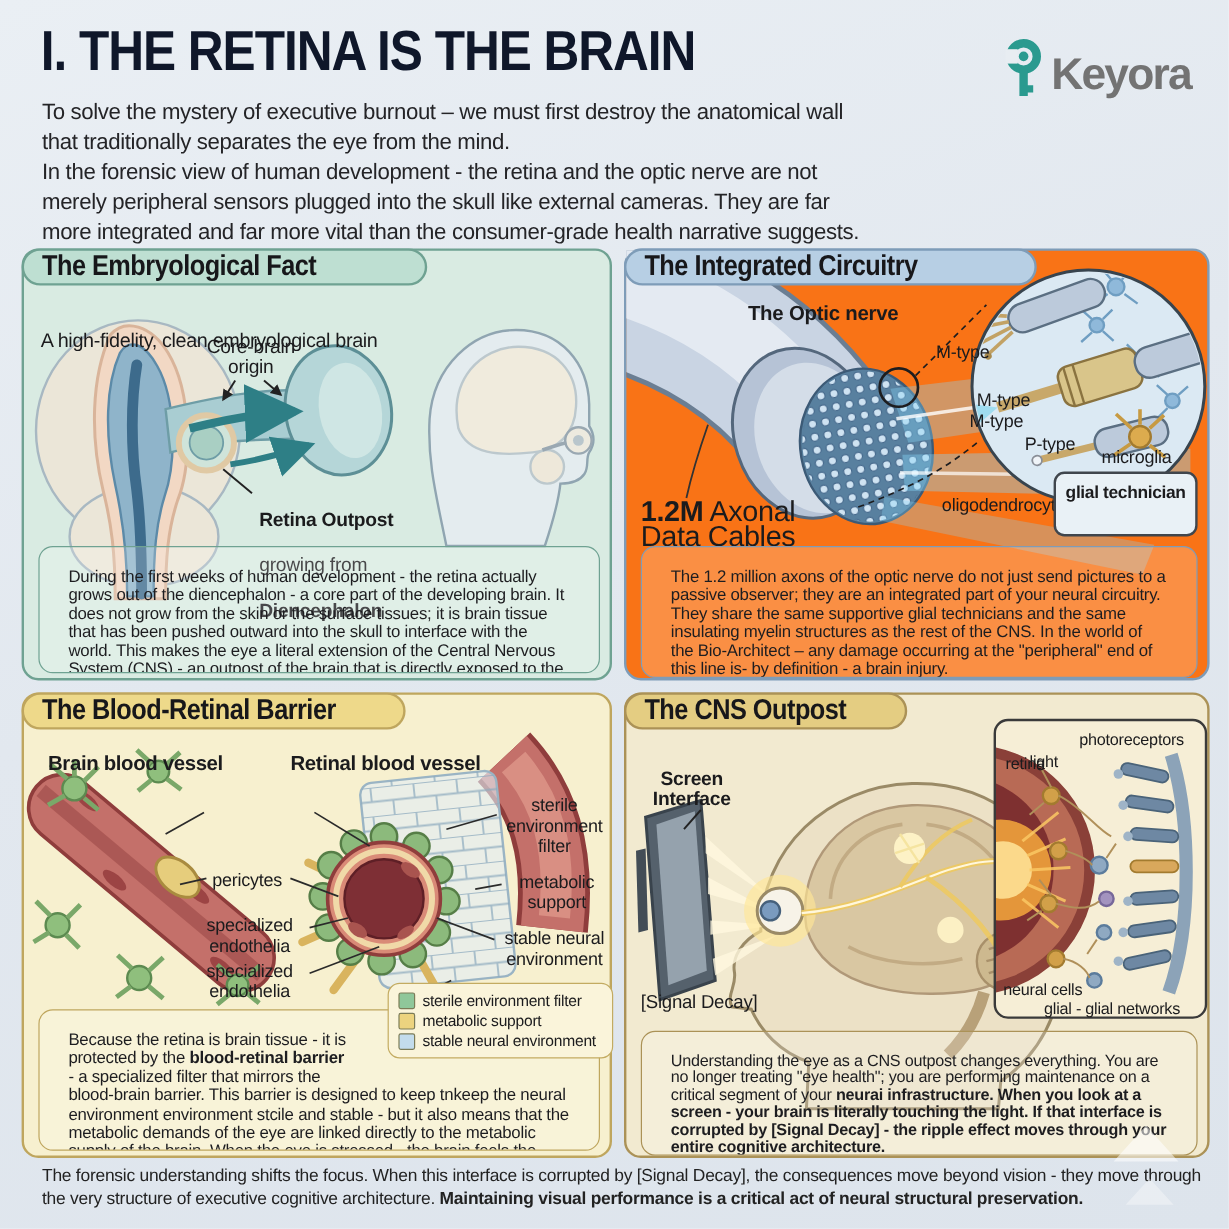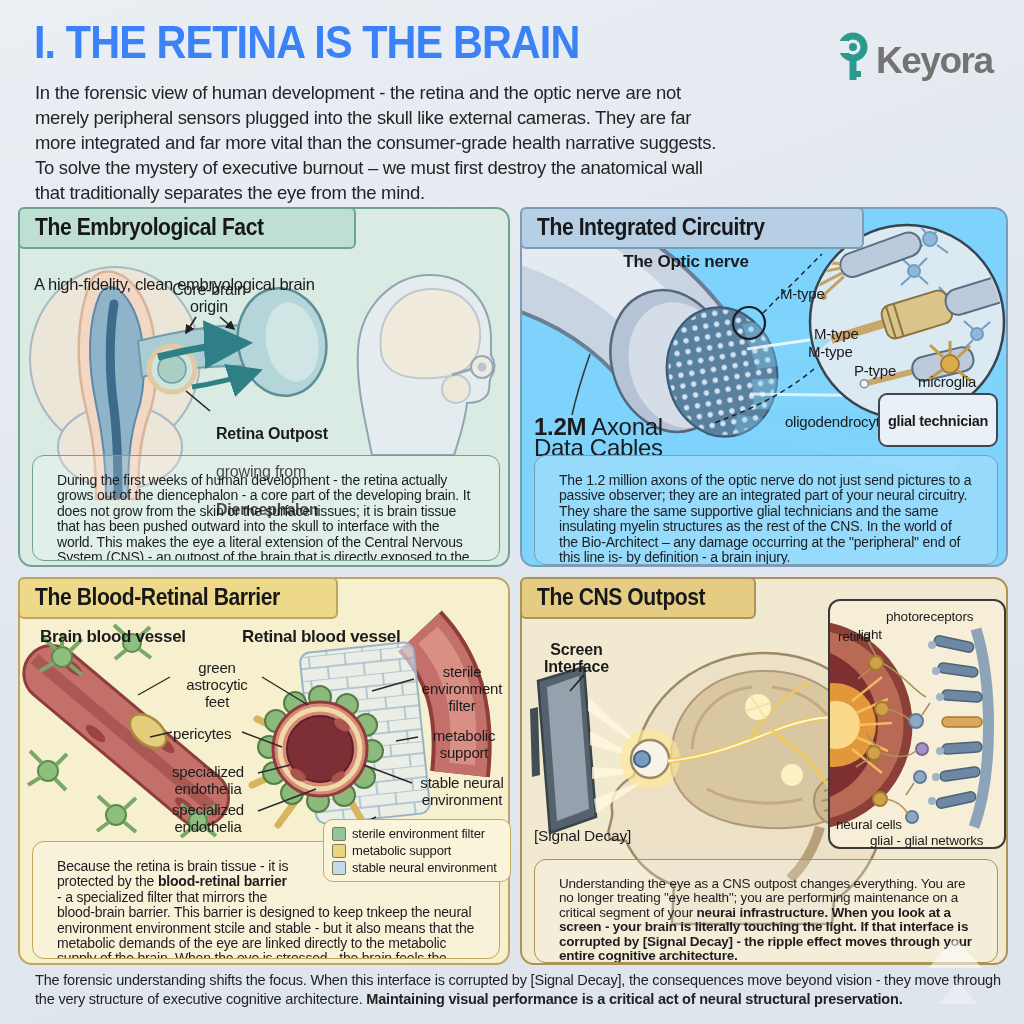--- a/index.html
+++ b/index.html
@@ -1,56 +1,56 @@
 <!DOCTYPE html>
 <html><head>
 <meta charset="utf-8">
 <style>
   html,body{margin:0;padding:0;}
   body{width:1024px;height:1024px;font-family:"Liberation Sans",sans-serif;color:#1b1b1d;
        background:linear-gradient(160deg,#eaeff4 0%,#e2e8ef 45%,#dde4ec 100%);overflow:hidden;}
   .canvas{position:relative;width:1024px;height:1024px;}
   .condensed{display:inline-block;transform:scaleX(.88);transform-origin:0 50%;white-space:nowrap;}
   
-  .title{position:absolute;left:34px;top:14px;font-size:47px;font-weight:bold;letter-spacing:-1px;color:#3b82f6;margin:0;}
+  .title{position:absolute;left:34px;top:14px;font-size:47px;font-weight:bold;letter-spacing:-1px;color:#0f172a;margin:0;}
   .intro{position:absolute;left:35px;top:80px;width:700px;font-size:18.5px;line-height:25px;letter-spacing:-.3px;color:#242427;margin:0;}
   .intro p{margin:0;}
   .logo{position:absolute;left:828px;top:30px;display:flex;align-items:center;gap:2px;}
   .logo-text{font-size:37px;font-weight:bold;color:#737373;letter-spacing:-1.5px;}
   
   .panel{position:absolute;border:2px solid;border-radius:14px;box-sizing:border-box;}
   .p1{left:18px;top:207px;width:492px;height:360px;background:#d9ebe2;border-color:#6fa292;}
-  .p2{left:520px;top:207px;width:488px;height:360px;background:#7dd3fc;border-color:#7e9cb8;}
+  .p2{left:520px;top:207px;width:488px;height:360px;background:#f97316;border-color:#7e9cb8;}
   .p3{left:18px;top:577px;width:492px;height:388px;background:#f7f0cf;border-color:#bfa65e;}
   .p4{left:520px;top:577px;width:488px;height:388px;background:#f2ead0;border-color:#ab9257;}
-  .tab{position:absolute;left:-2px;top:-2px;height:42px;border:2px solid;border-radius:6px;box-sizing:border-box;
+  .tab{position:absolute;left:-2px;top:-2px;height:31px;border:2px solid;border-radius:16px;box-sizing:border-box;
        display:flex;align-items:center;padding:0 24px 2px 15px;font-size:24px;font-weight:bold;letter-spacing:-.5px;color:#17171a;}
   .p1 .tab{width:338px;background:#bedfd2;border-color:#6fa292;}
   .p2 .tab{width:344px;background:#b7cfe4;border-color:#7e9cb8;}
   .p3 .tab{width:320px;background:#eed98a;border-color:#bfa65e;}
   .p4 .tab{width:236px;background:#e4cd82;border-color:#ab9257;}
   .subtitle{position:absolute;left:14px;top:50px;font-size:16.5px;letter-spacing:-.3px;margin-top:16px;}
   .art{position:absolute;left:0;top:0;}
   .lbl{position:absolute;font-size:15px;line-height:17px;letter-spacing:-.2px;color:#1b1b1d;white-space:pre-line;}
-  .lbl.c{text-align:center;} .lbl.r{text-align:left;} .lbl.b{font-weight:bold;}
+  .lbl.c{text-align:center;} .lbl.r{text-align:center;} .lbl.b{font-weight:bold;}
   .lbl.small{font-size:13.5px;line-height:15px;}
   .heading{position:absolute;font-size:17px;font-weight:bold;letter-spacing:-.3px;}
   .body-box{position:absolute;border:1.5px solid;border-radius:12px;box-sizing:border-box;
             padding:5px 12px;background:rgba(255,255,255,.20);font-size:14px;line-height:15.4px;
             letter-spacing:-.2px;overflow:hidden;color:#1d1d20;}
   .p1 .body-box{left:12px;top:246px;width:468px;height:106px;border-color:#6fa292;}
   .p2 .body-box{left:12px;top:246px;width:464px;height:110px;border-color:#7e9cb8;}
   .p3 .body-box{left:12px;top:262px;width:468px;height:118px;border-color:#bfa65e;}
   .p4 .body-box{left:12px;top:280px;width:464px;height:104px;border-color:#ab9257;font-size:13.5px;line-height:14.4px;}
   .body-box p{margin:12px;}
   .bold-inline{font-weight:bold;}
   .axonal{position:absolute;left:12px;top:207px;font-size:24px;line-height:21px;font-weight:normal;white-space:pre-line;letter-spacing:-.3px;}
   .glial-box{position:absolute;left:356px;top:184px;width:120px;height:54px;border:2px solid #40464d;border-radius:9px;
              background:#e9f1f6;box-sizing:border-box;text-align:center;}
-  .glial-box .gt{font-size:14.5px;font-weight:bold;letter-spacing:-.3px;margin-top:18px;}
+  .glial-box .gt{font-size:14.5px;font-weight:bold;letter-spacing:-.3px;margin-top:8px;}
   .legend{position:absolute;left:303px;top:240px;width:188px;border:1.5px solid #c3ab61;border-radius:10px;
           background:#faf4da;padding:5px 8px;box-sizing:border-box;z-index:3;}
   .legend-row{display:flex;align-items:center;gap:6px;font-size:13px;line-height:17px;letter-spacing:-.2px;}
   .sw{width:12px;height:12px;border-radius:2px;border:1px solid #7c7c58;flex:0 0 12px;}
   .sw0{background:#8fc79a;} .sw1{background:#ecd37f;} .sw2{background:#c3dcec;}
   .inset4{position:absolute;left:306px;top:20px;width:178px;height:250px;border:2px solid #3a3a3a;border-radius:12px;
           background:#f6eed6;box-sizing:border-box;overflow:hidden;}
   .footer{position:absolute;left:35px;top:971px;width:966px;font-size:14.5px;line-height:19px;letter-spacing:-.2px;color:#222;}
   .chevron{position:absolute;width:0;height:0;border-left:27px solid transparent;border-right:27px solid transparent;
            border-bottom:30px solid rgba(255,255,255,.55);}
@@ -68,22 +68,22 @@
         <circle cx="25" cy="17" r="11" fill="none" stroke="#2a9a8f" stroke-width="7"></circle>
         <rect x="10" y="11" width="10" height="12" fill="#e8edf2"></rect>
         <circle cx="25" cy="17" r="4" fill="#2a9a8f"></circle>
         <line x1="25" y1="28" x2="25" y2="50" stroke="#2a9a8f" stroke-width="7"></line>
         <line x1="25" y1="44" x2="33" y2="44" stroke="#2a9a8f" stroke-width="6"></line>
       </svg>
     </span>
     <span class="logo-text">Keyora</span>
   </div>
   <div class="intro">
+    <p>To solve the mystery of executive burnout – we must first destroy the anatomical wall that traditionally separates the eye from the mind.</p>
     <p>In the forensic view of human development - the retina and the optic nerve are not merely peripheral sensors plugged into the skull like external cameras. They are far more integrated and far more vital than the consumer-grade health narrative suggests.</p>
-    <p>To solve the mystery of executive burnout – we must first destroy the anatomical wall that traditionally separates the eye from the mind.</p>
   </div>
 
   <section class="panel p1">
     <svg class="art" width="492" height="360" viewBox="0 0 492 360">
       <defs>
         <marker id="ar1" markerWidth="9" markerHeight="9" refX="6" refY="3.5" orient="auto">
           <path d="M0,0 L7,3.5 L0,7 Z" fill="#2e7f86"></path>
         </marker>
         <marker id="arb" markerWidth="8" markerHeight="8" refX="5" refY="3" orient="auto">
           <path d="M0,0 L6,3 L0,6 Z" fill="#222"></path>
@@ -351,23 +351,20 @@
         <line x1="398" y1="158" x2="376" y2="162"></line>
         <line x1="392" y1="204" x2="344" y2="186"></line>
         <path d="M 356,238 L 332,250" fill="none"></path>
       </g>
     </svg>
     <div class="tab">
         <span class="condensed">The Blood-Retinal Barrier</span>
       </div>
     <div class="heading" style="left:20px;top:48px;">Brain blood vessel</div>
     <div class="heading" style="left:222px;top:48px;">Retinal blood vessel</div>
-    <div class="lbl c" style="left:153px;top:80px;width:88px;">green
-astrocytic
-feet</div>
     <div class="lbl r" style="left:153px;top:146px;width:66px;">pericytes</div>
     <div class="lbl c" style="left:148px;top:184px;width:80px;">specialized
 endothelia</div>
     <div class="lbl c" style="left:148px;top:222px;width:80px;">specialized
 endothelia</div>
     <div class="lbl c" style="left:396px;top:84px;width:92px;">sterile
 environment
 filter</div>
     <div class="lbl c" style="left:400px;top:148px;width:88px;">metabolic
 support</div>

